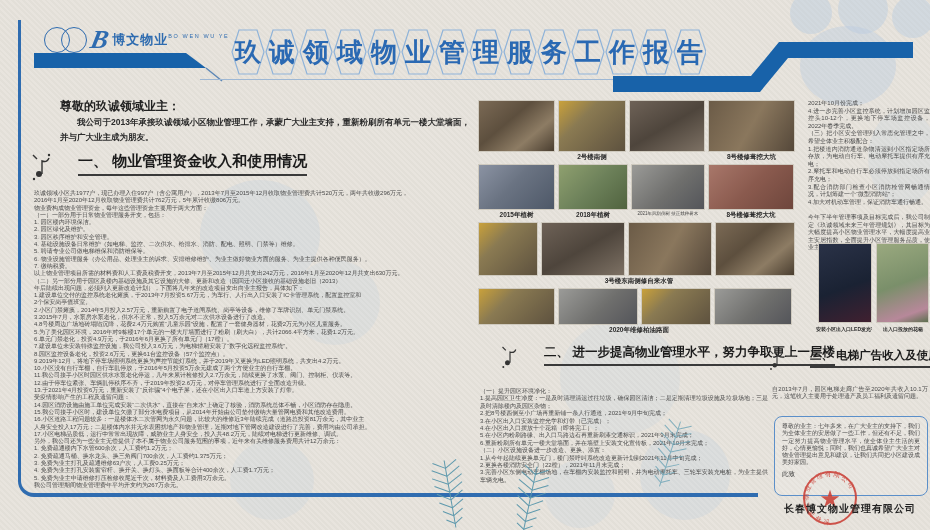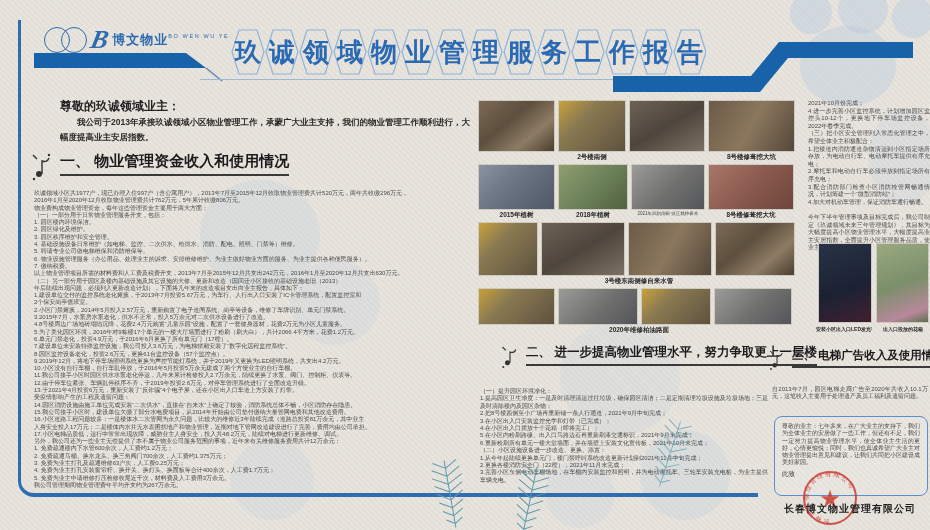--- a/index.html
+++ b/index.html
@@ -15,21 +15,21 @@
     border-left:3px solid #2f6cb0;border-bottom:4px solid #2f6cb0;border-bottom-left-radius:16px;}
   
   .logo-circle{width:24px;height:24px;border:1.5px solid #2f6cb0;border-radius:50%;background:transparent;}
   .logo-script{font-family:"Liberation Serif", serif;font-style:italic;font-weight:bold;
     font-size:26px;color:#2f6cb0;transform:skewX(-12deg);line-height:1;}
   .logo-cn{font-size:13px;font-weight:bold;color:#2f6cb0;letter-spacing:1px;line-height:1.1;}
   .logo-en{font-size:5.5px;color:#2f6cb0;letter-spacing:1.6px;}
   .title-underline{left:200px;top:79px;width:420px;height:1px;background:#9db7d4;}
   .hex-text{font-family:"Liberation Serif", serif;font-weight:bold;fill:#2a69b3;font-size:26px;}
   
-  .sec-head{display:flex;align-items:flex-start;gap:6px;}
+  .sec-head{display:flex;align-items:flex-start;gap:24px;}
   .sec-title{font-weight:bold;color:#1b1b1b;border-bottom:2px solid #3a3a3a;padding-bottom:3px;white-space:nowrap;}
   .s1 .sec-title{font-size:15px;}
   .s2 .sec-title{font-size:12.5px;}
   .s3 .sec-title{font-size:11.5px;}
   .smalltext{font-size:6px;line-height:7.3px;color:#4a4a4a;white-space:pre-line;text-align:justify;}
   .intro-greet{font-size:12px;font-weight:bold;color:#222;}
   .intro-para{font-size:8.5px;font-weight:bold;color:#2b2b2b;text-indent:2em;line-height:15px;}
   
   .prow{display:flex;gap:3px;}
   .photo{height:100%;border:0.5px solid #cfcabf;box-sizing:border-box;}
@@ -122,21 +122,21 @@
       <text x="460" y="35">告</text>
     </g>
   </svg>
 
   <svg class="abs" style="left:613px;top:40px;" width="317" height="54" viewBox="0 0 317 54">
     <polygon points="0,36 138,36 166,2 300,2 300,18 175,18 147,52 0,52" fill="#1862a9"></polygon>
   </svg>
 
   <div class="abs" style="left:60px;top:98px;width:410px;">
     <div class="intro-greet">尊敬的玖诚领域业主：</div>
-    <div class="intro-para">我公司于2013年承接玖诚领域小区物业管理工作，承蒙广大业主支持，我们的物业管理工作顺利进行，大幅度提高业主安居指数。</div>
+    <div class="intro-para">我公司于2013年承接玖诚领域小区物业管理工作，承蒙广大业主支持，重新粉刷所有单元一楼大堂墙面，并与广大业主成为朋友。</div>
   </div>
 
   <div class="abs sec-head s1" style="left:30px;top:152px;">
     <svg width="24" height="30" viewBox="0 0 24 30">
       <path d="M3 3 L7 7" stroke="#333" stroke-width="1.4" fill="none"></path>
       <circle cx="9" cy="22" r="3" fill="#333"></circle>
       <path d="M12 22 V9 q5 2 7 -3" stroke="#333" stroke-width="1.4" fill="none"></path>
       <circle cx="4" cy="27" r="1.2" fill="#333"></circle>
       <circle cx="19" cy="3" r="1.2" fill="#333"></circle>
     </svg>

